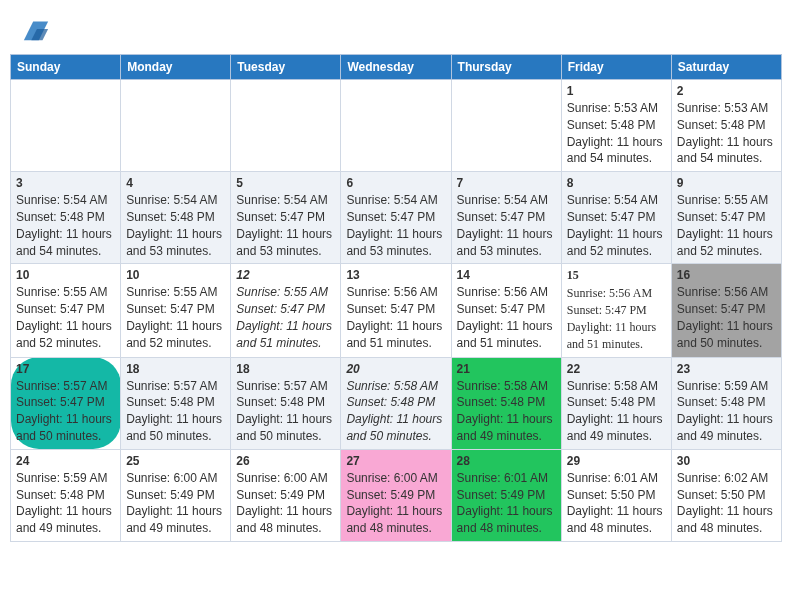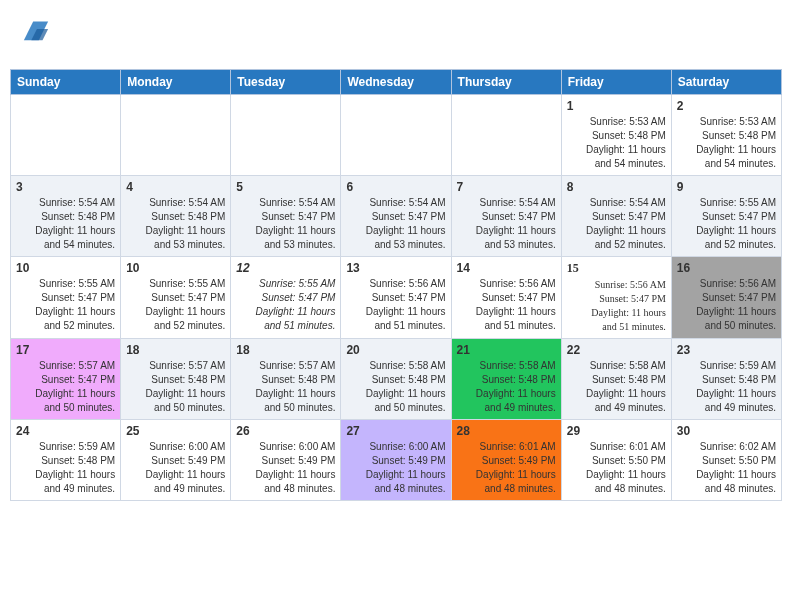--- a/index.html
+++ b/index.html
@@ -43,21 +43,21 @@
       color: #333;
       line-height: 1.1;
     }
     .location {
       font-size: 15px;
       color: #555;
     }
     .calendar {
       width: 100%;
       border-collapse: collapse;
-      margin-top: 23px;
+      margin-top: 8px;
     }
     .calendar th {
       background-color: #2878c0;
       color: #fff;
       font-size: 12px;
       font-weight: bold;
       padding: 5px 6px;
       text-align: left;
       border: 1px solid #b0c4de;
     }
@@ -77,24 +77,23 @@
     .calendar tr:nth-child(odd) td {
       background: #fff;
     }
     .day-num {
       font-size: 12px;
       font-weight: bold;
       display: block;
       margin-bottom: 2px;
     }
     .day-info {
-      font-size: 10px;
+      font-size: 12px;
       color: #333;
       line-height: 1.4;
-      text-align: right;
     }
     .empty-cell {
       background: #fff;
     }
   </style>
 </head>
 <body>
 
 <div class="header">
   <div class="logo">
@@ -245,42 +244,42 @@
         </td>
         <td style="background: #a3a3a3;">
           <span class="day-num">16</span>
           <div class="day-info" style="white-space: pre-line;">Sunrise: 5:56 AM
 Sunset: 5:47 PM
 Daylight: 11 hours
 and 50 minutes.</div>
         </td>
       </tr>
       <tr>
-        <td style="background: #f0abfc;">
+        <td style="background: #14b8a6; border-radius: 28px;">
           <span class="day-num">17</span>
           <div class="day-info" style="white-space: pre-line;">Sunrise: 5:57 AM
 Sunset: 5:47 PM
 Daylight: 11 hours
 and 50 minutes.</div>
         </td>
         <td style="background: rgb(238, 242, 247);">
           <span class="day-num">18</span>
           <div class="day-info" style="white-space: pre-line;">Sunrise: 5:57 AM
 Sunset: 5:48 PM
 Daylight: 11 hours
 and 50 minutes.</div>
         </td>
         <td style="background: rgb(238, 242, 247);">
           <span class="day-num">18</span>
           <div class="day-info" style="white-space: pre-line;">Sunrise: 5:57 AM
 Sunset: 5:48 PM
 Daylight: 11 hours
 and 50 minutes.</div>
         </td>
-        <td style="background: rgb(238, 242, 247);">
+        <td style="background: rgb(238, 242, 247); font-style: italic;">
           <span class="day-num">20</span>
           <div class="day-info" style="white-space: pre-line;">Sunrise: 5:58 AM
 Sunset: 5:48 PM
 Daylight: 11 hours
 and 50 minutes.</div>
         </td>
         <td style="background: #22c55e;">
           <span class="day-num">21</span>
           <div class="day-info" style="white-space: pre-line;">Sunrise: 5:58 AM
 Sunset: 5:48 PM
@@ -317,28 +316,28 @@
 Daylight: 11 hours
 and 49 minutes.</div>
         </td>
         <td style="background: rgb(255, 255, 255);">
           <span class="day-num">26</span>
           <div class="day-info" style="white-space: pre-line;">Sunrise: 6:00 AM
 Sunset: 5:49 PM
 Daylight: 11 hours
 and 48 minutes.</div>
         </td>
-        <td style="background: #c4b5fd;">
+        <td style="background: #f9a8d4;">
           <span class="day-num">27</span>
           <div class="day-info" style="white-space: pre-line;">Sunrise: 6:00 AM
 Sunset: 5:49 PM
 Daylight: 11 hours
 and 48 minutes.</div>
         </td>
-        <td style="background: #f97316;">
+        <td style="background: #22c55e;">
           <span class="day-num">28</span>
           <div class="day-info" style="white-space: pre-line;">Sunrise: 6:01 AM
 Sunset: 5:49 PM
 Daylight: 11 hours
 and 48 minutes.</div>
         </td>
         <td style="background: rgb(255, 255, 255);">
           <span class="day-num">29</span>
           <div class="day-info" style="white-space: pre-line;">Sunrise: 6:01 AM
 Sunset: 5:50 PM

